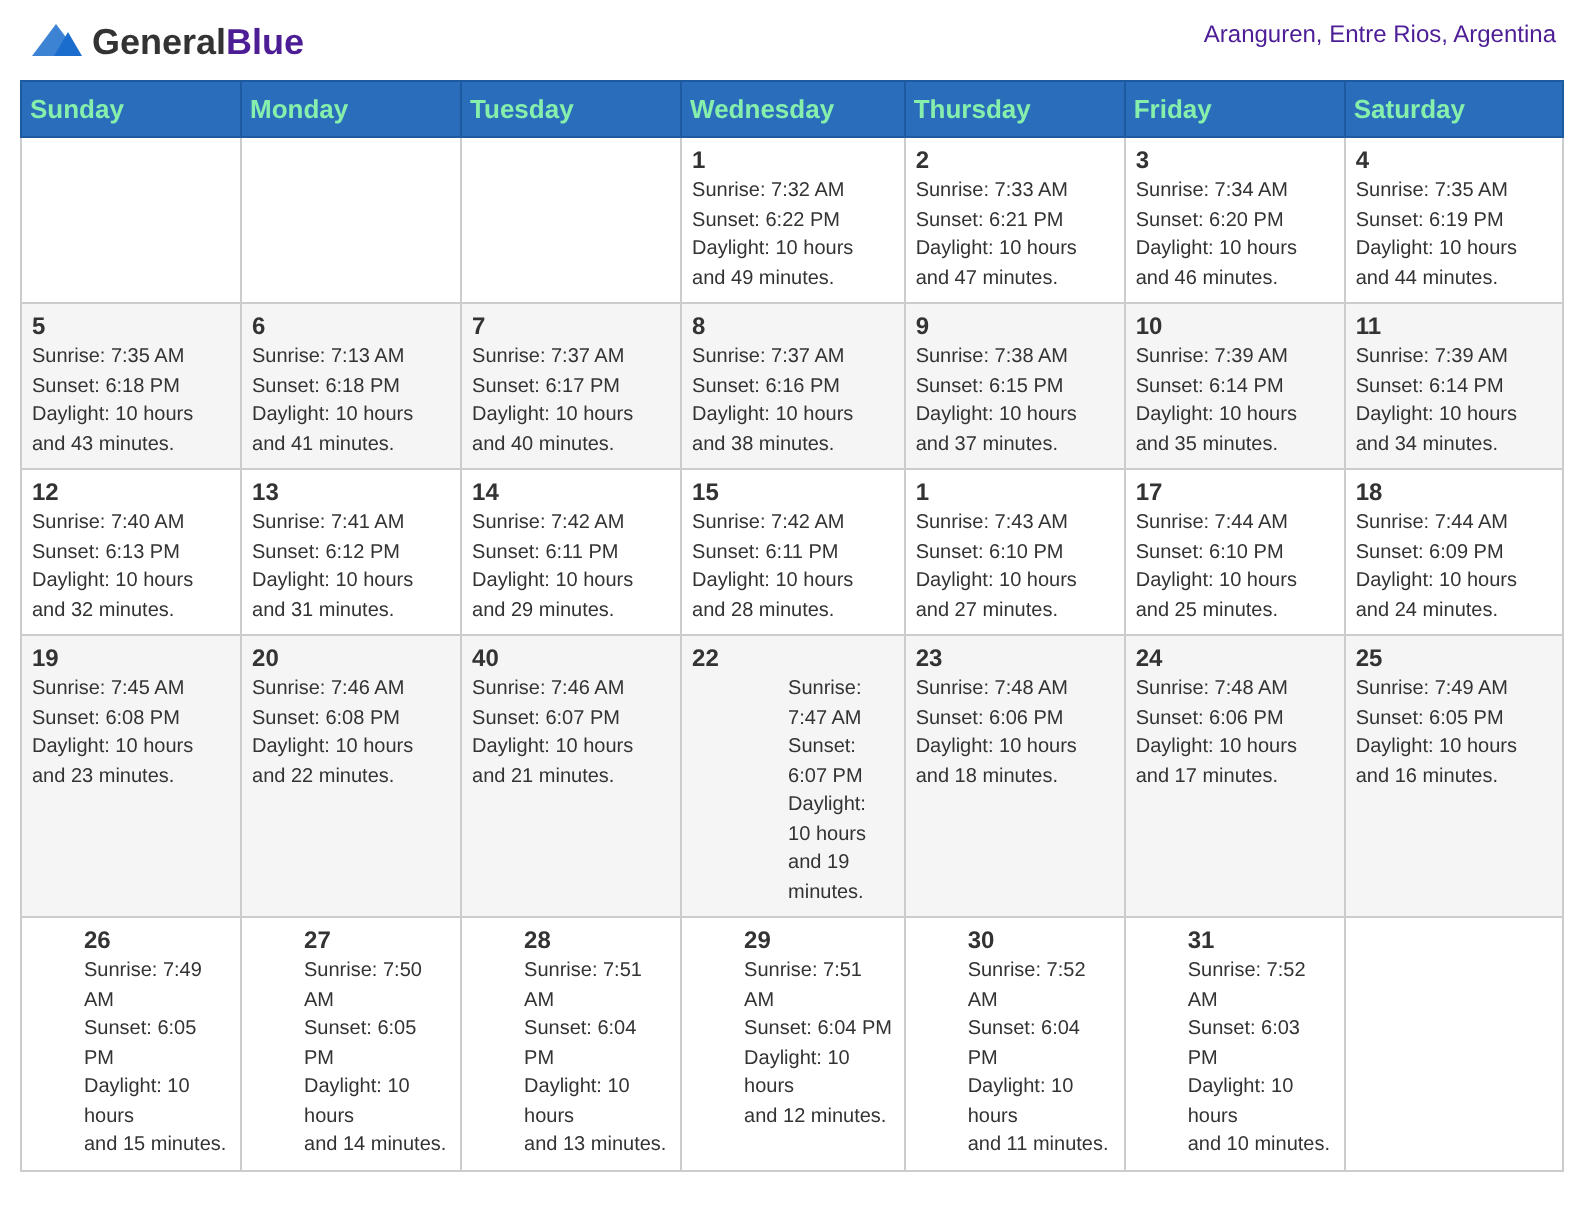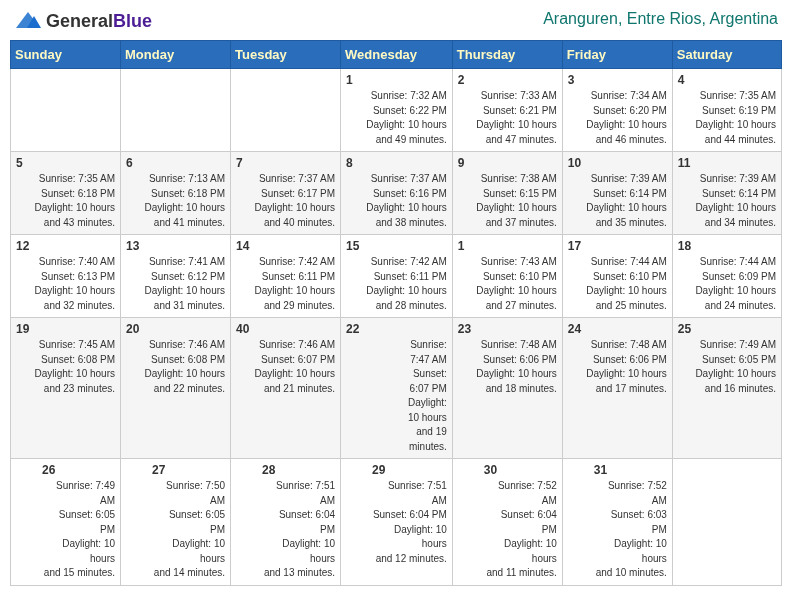--- a/index.html
+++ b/index.html
@@ -38,31 +38,31 @@
     }
     .title-area {
       text-align: right;
     }
     .month-title {
       font-size: 36px;
       font-weight: bold;
       color: #333;
     }
     .location-title {
-      font-size: 16px;
-      color: #0f766e;
+      font-size: 12px;
+      color: #4c1d95;
     }
     .calendar {
       width: 100%;
       border-collapse: collapse;
       border: 1px solid #ccc;
     }
     .calendar th {
       background-color: #2a6ebb;
-      color: #fef9c3;
+      color: #86efac;
       font-size: 13px;
       font-weight: bold;
       padding: 6px 4px;
       text-align: left;
       border: 1px solid #1e5aa0;
     }
     .calendar td {
       border: 1px solid #ccc;
       vertical-align: top;
       padding: 4px 5px;
@@ -82,21 +82,20 @@
     .calendar thead tr th { background: #2a6ebb; }
     .day-number {
       font-weight: bold;
       font-size: 12px;
       margin-bottom: 2px;
     }
     .day-info {
       font-size: 10px;
       line-height: 1.45;
       color: #333;
-      text-align: right;
     }
     .empty-cell {
       background: #fff !important;
     }
     
     .row-1 td { background: #fff; }
     .row-2 td { background: #f0f0f0; }
     .row-3 td { background: #fff; }
     .row-4 td { background: #f0f0f0; }
     .row-5 td { background: #fff; padding-left: 31px; }

